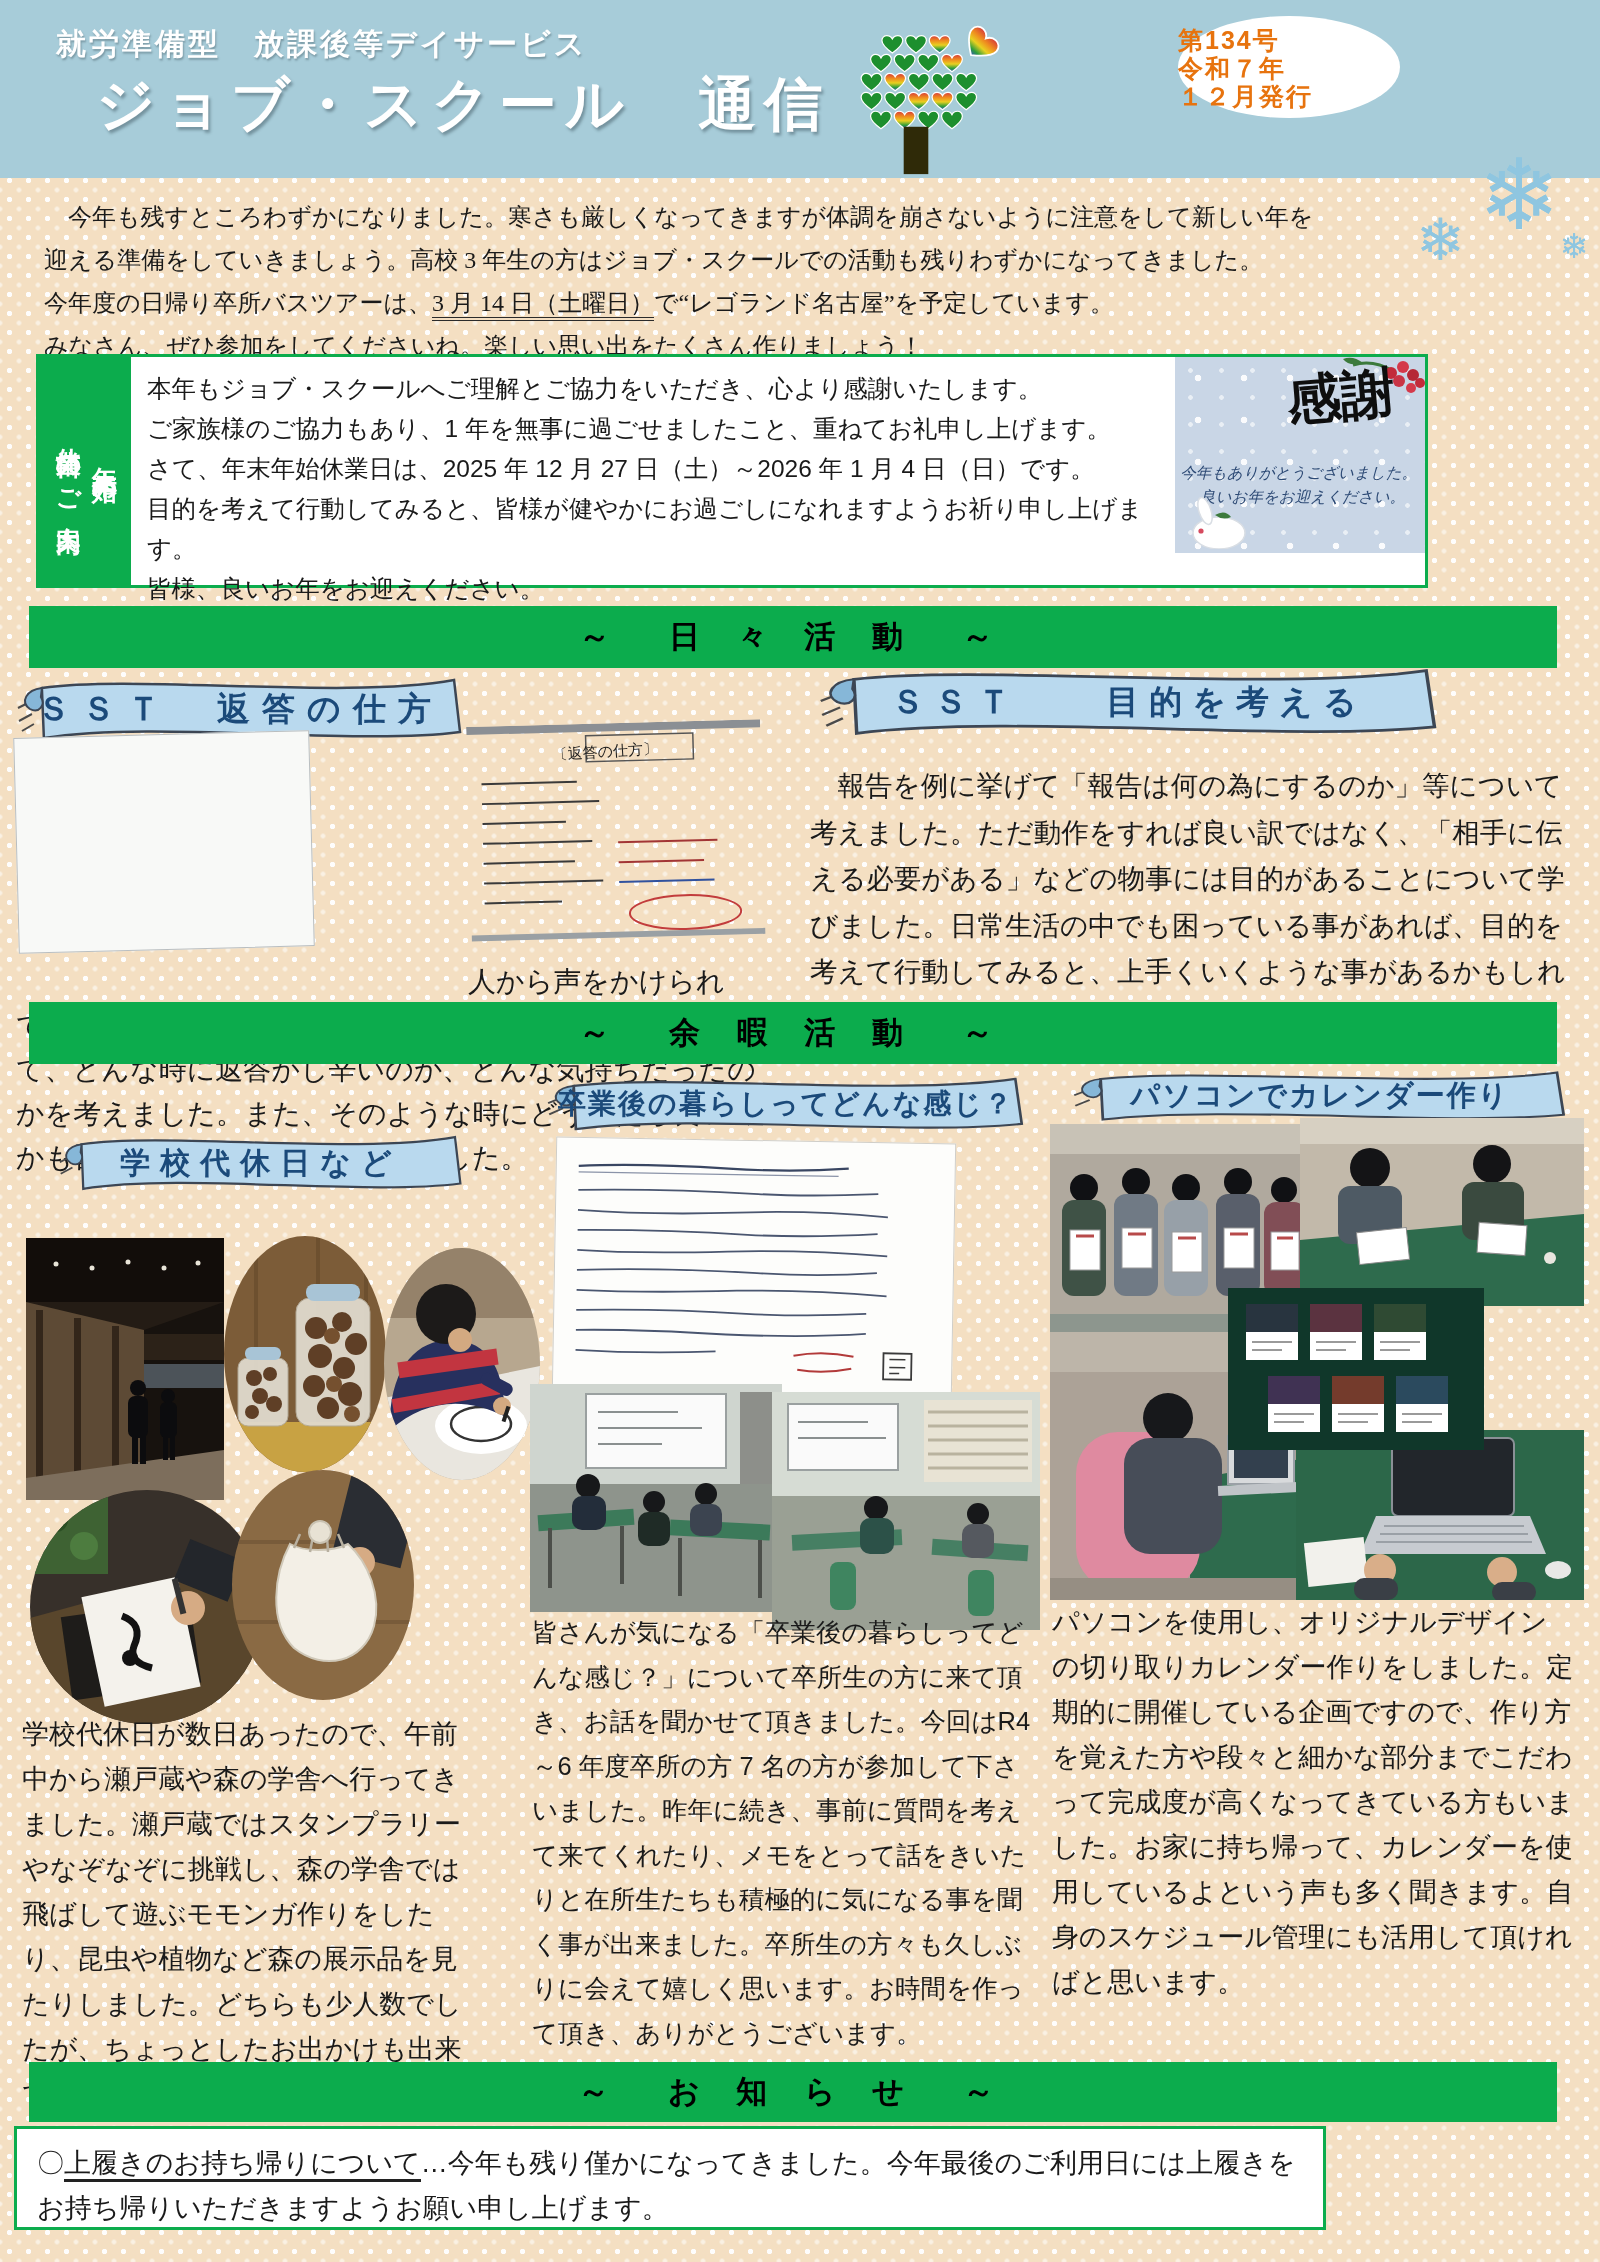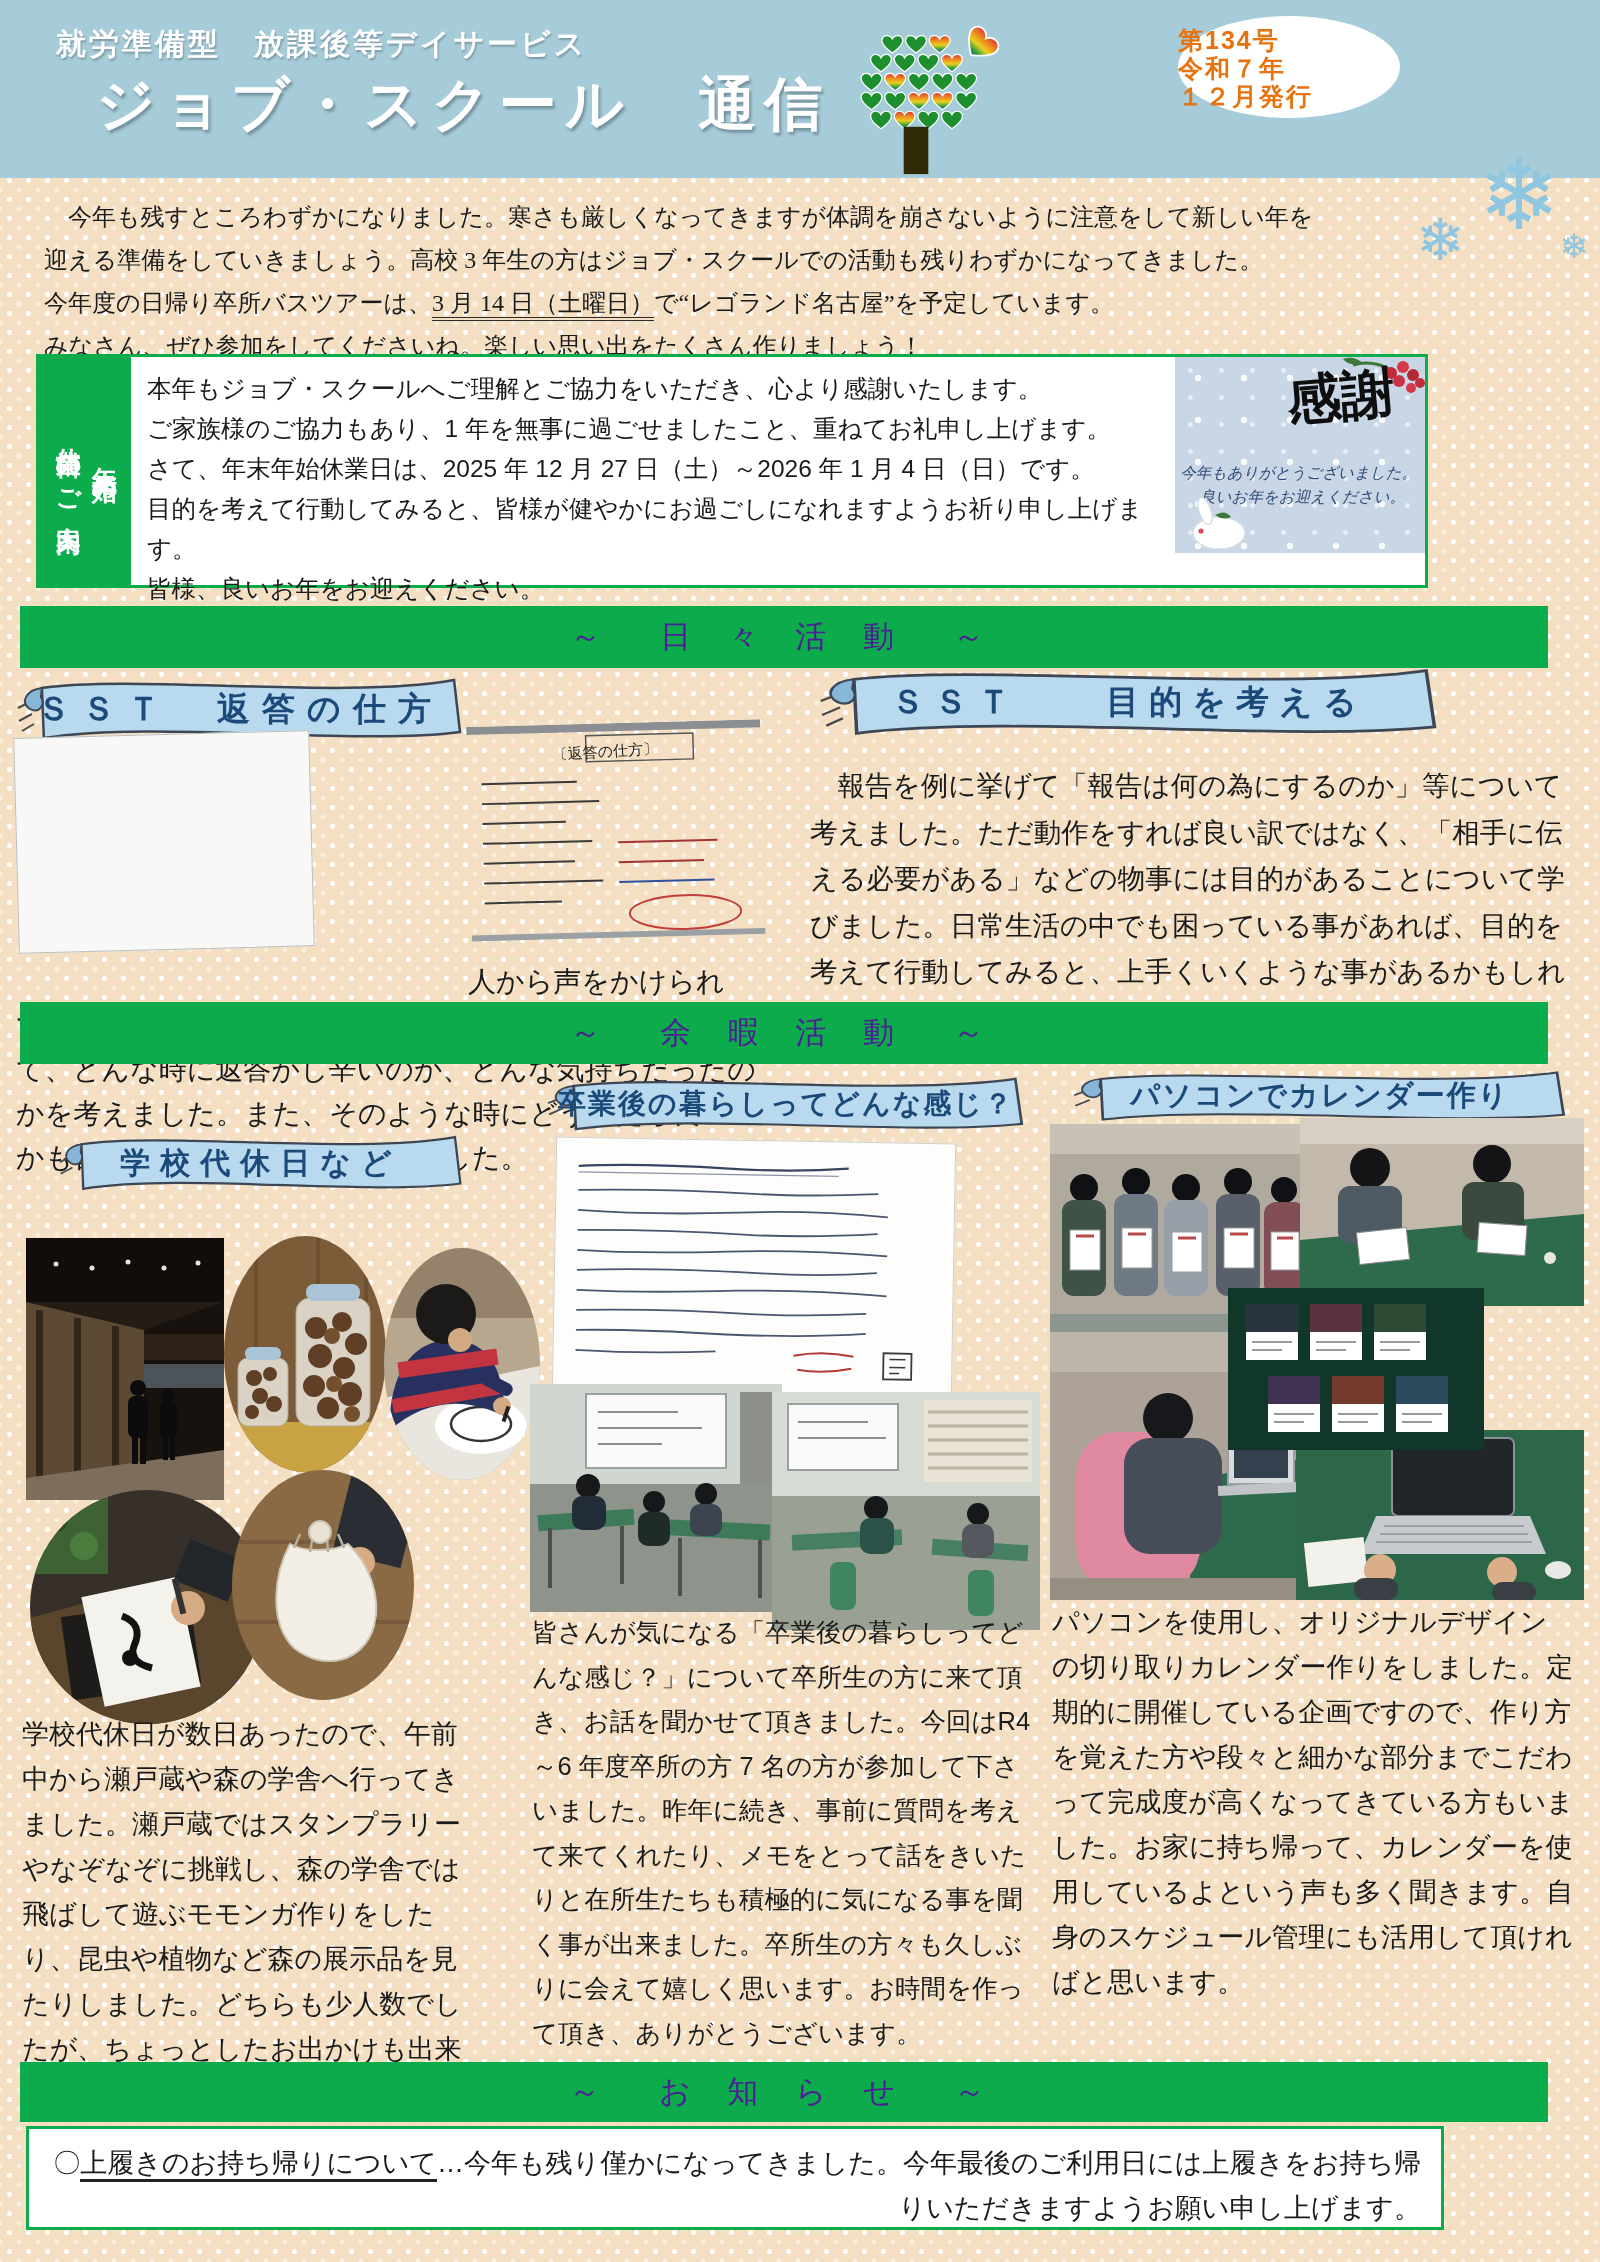--- a/index.html
+++ b/index.html
@@ -22,32 +22,32 @@
   .hbox{position:absolute;left:36px;top:354px;width:1392px;height:234px;background:#fff;border:3px solid #0cac4d;box-sizing:border-box;}
   .hlabel{position:absolute;left:0;top:0;width:92px;height:100%;background:#0cac4d;writing-mode:vertical-rl;color:#fff;font-weight:bold;font-size:25px;letter-spacing:4px;padding:8px 6px;box-sizing:border-box;text-align:center;}
   .hlabel span{display:block;margin:0 3px;}
   .hcontent{position:absolute;left:108px;top:12px;width:1010px;font-size:24.5px;line-height:40px;}
   .kansha{position:absolute;right:0;top:0;width:250px;height:196px;background:#c9d6e6;overflow:hidden;
     background-image:radial-gradient(circle,rgba(255,255,255,.9) 3px,transparent 3.6px),radial-gradient(circle,rgba(255,255,255,.6) 2px,transparent 2.6px);
     background-size:46px 42px,31px 27px;}
   .kansha-title{position:absolute;right:30px;top:4px;font-family:"DejaVu Serif","Liberation Serif",serif;font-size:54px;font-weight:bold;color:#0e0e0e;transform:rotate(-5deg);}
   .kcap{position:absolute;color:#2d4a75;font-size:15.5px;font-style:italic;font-family:"DejaVu Serif",serif;white-space:nowrap;}
   
-  .gbanner{position:absolute;left:20px;width:1528px;height:62px;background:#0cac4d;color:#4c1d95;display:flex;align-items:center;justify-content:center;font-size:31px;font-weight:normal;letter-spacing:14px;}
+  .gbanner{position:absolute;left:29px;width:1528px;height:62px;background:#0cac4d;color:#000000;display:flex;align-items:center;justify-content:center;font-size:31px;font-weight:bold;letter-spacing:14px;}
   
   .ribbon{position:absolute;}
   .ribbon svg{position:absolute;inset:0;width:100%;height:100%;}
   .ribbon .rtext{position:absolute;inset:0;display:flex;align-items:center;justify-content:center;color:#1b4a7a;font-weight:bold;}
   
   p{margin:0;}
   .photo{position:absolute;overflow:hidden;}
   .photo svg{display:block;width:100%;height:100%;}
   .wb-float{float:left;width:296px;height:216px;margin:44px 14px 10px 0;transform:rotate(-1.5deg);position:relative;background:#f8f9f7;border:1px solid #b9bec0;box-sizing:border-box;}
   .wb-title{position:absolute;left:86px;top:14px;font-size:15px;color:#1c1c1c;transform:rotate(-2deg);white-space:nowrap;}
-  .notice-box{position:absolute;left:26px;top:2126px;width:1418px;height:104px;background:#fff;border:3px solid #0cac4d;box-sizing:border-box;padding:12px 20px;font-size:27px;line-height:45px;text-align:right;}
+  .notice-box{position:absolute;left:14px;top:2126px;width:1312px;height:104px;background:#fff;border:3px solid #0cac4d;box-sizing:border-box;padding:12px 20px;font-size:27px;line-height:45px;}
   .u-solid{border-bottom:3px solid #222;padding-bottom:1px;}
 </style>
 </head>
 <body>
 
 <div class="page">
 
   <div class="header">
     <div class="h-sub">就労準備型　放課後等デイサービス</div>
     <div class="h-title">ジョブ・スクール　通信</div>

